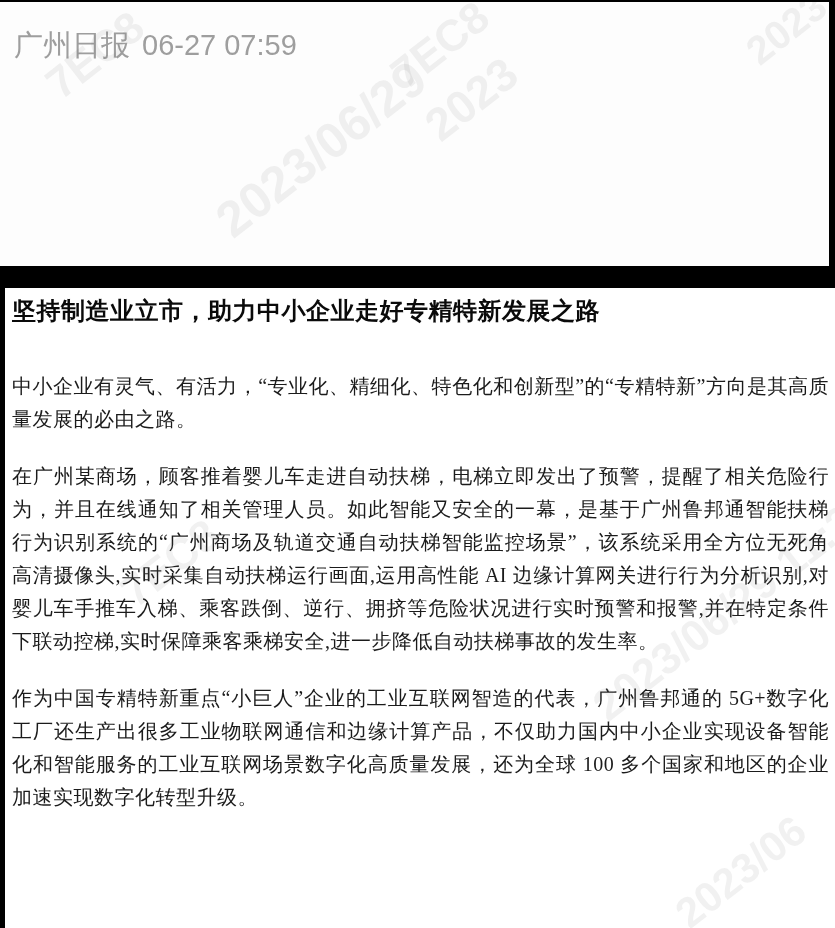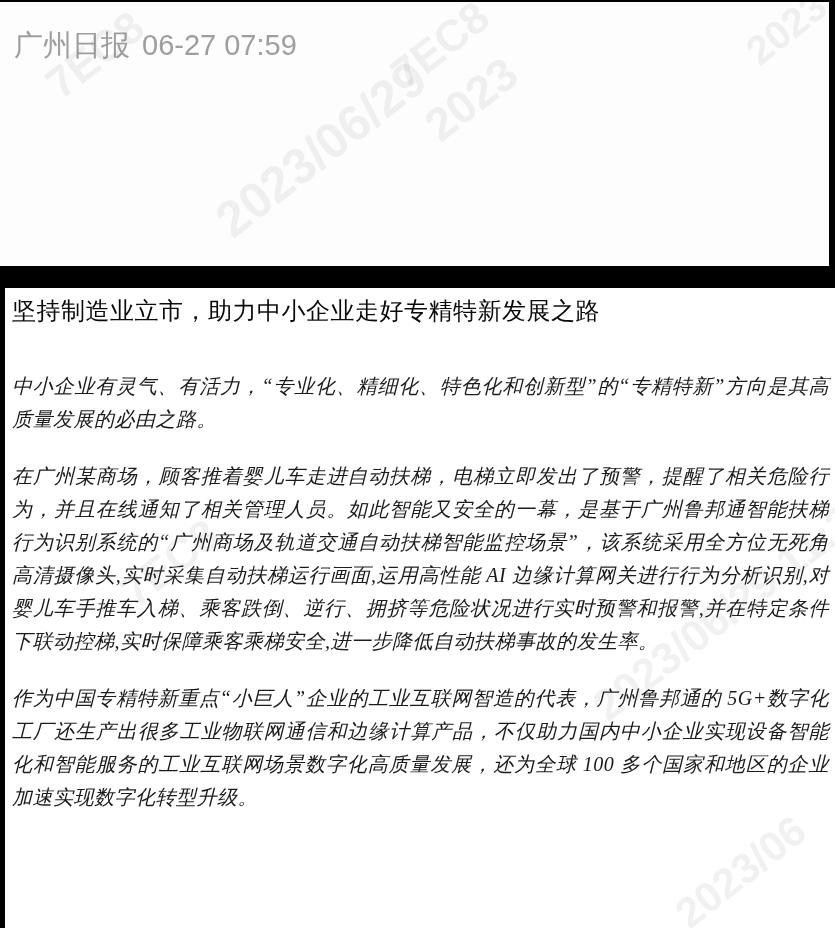--- a/index.html
+++ b/index.html
@@ -41,35 +41,34 @@
     top:288px;left:5px;
     width:830px;height:640px;
     background:#ffffff;
     box-sizing:border-box;
     padding:8px 6px 0 7px;
     overflow:hidden;
   }
   .body-card h2{
     margin:0 0 44px 0;
     font-family:"Liberation Serif","DejaVu Serif",serif;
-    font-weight:normal;
+    font-weight:bold;
     font-size:24px;
     line-height:30px;
     color:#0a0a0a;
     letter-spacing:0.5px;
   }
   .body-card p{
     margin:0 0 24px 0;
     font-family:"Liberation Serif","DejaVu Serif",serif;
     font-size:20px;
     line-height:33px;
     color:#1b1b1b;
     text-align:justify;
     letter-spacing:0.5px;
-    font-style:italic;
   }
   
   .wm{
     position:absolute;
     color:rgba(120,120,120,0.10);
     font-family:"Liberation Sans",sans-serif;
     font-weight:bold;
     white-space:nowrap;
     pointer-events:none;
     transform:rotate(-38deg);

